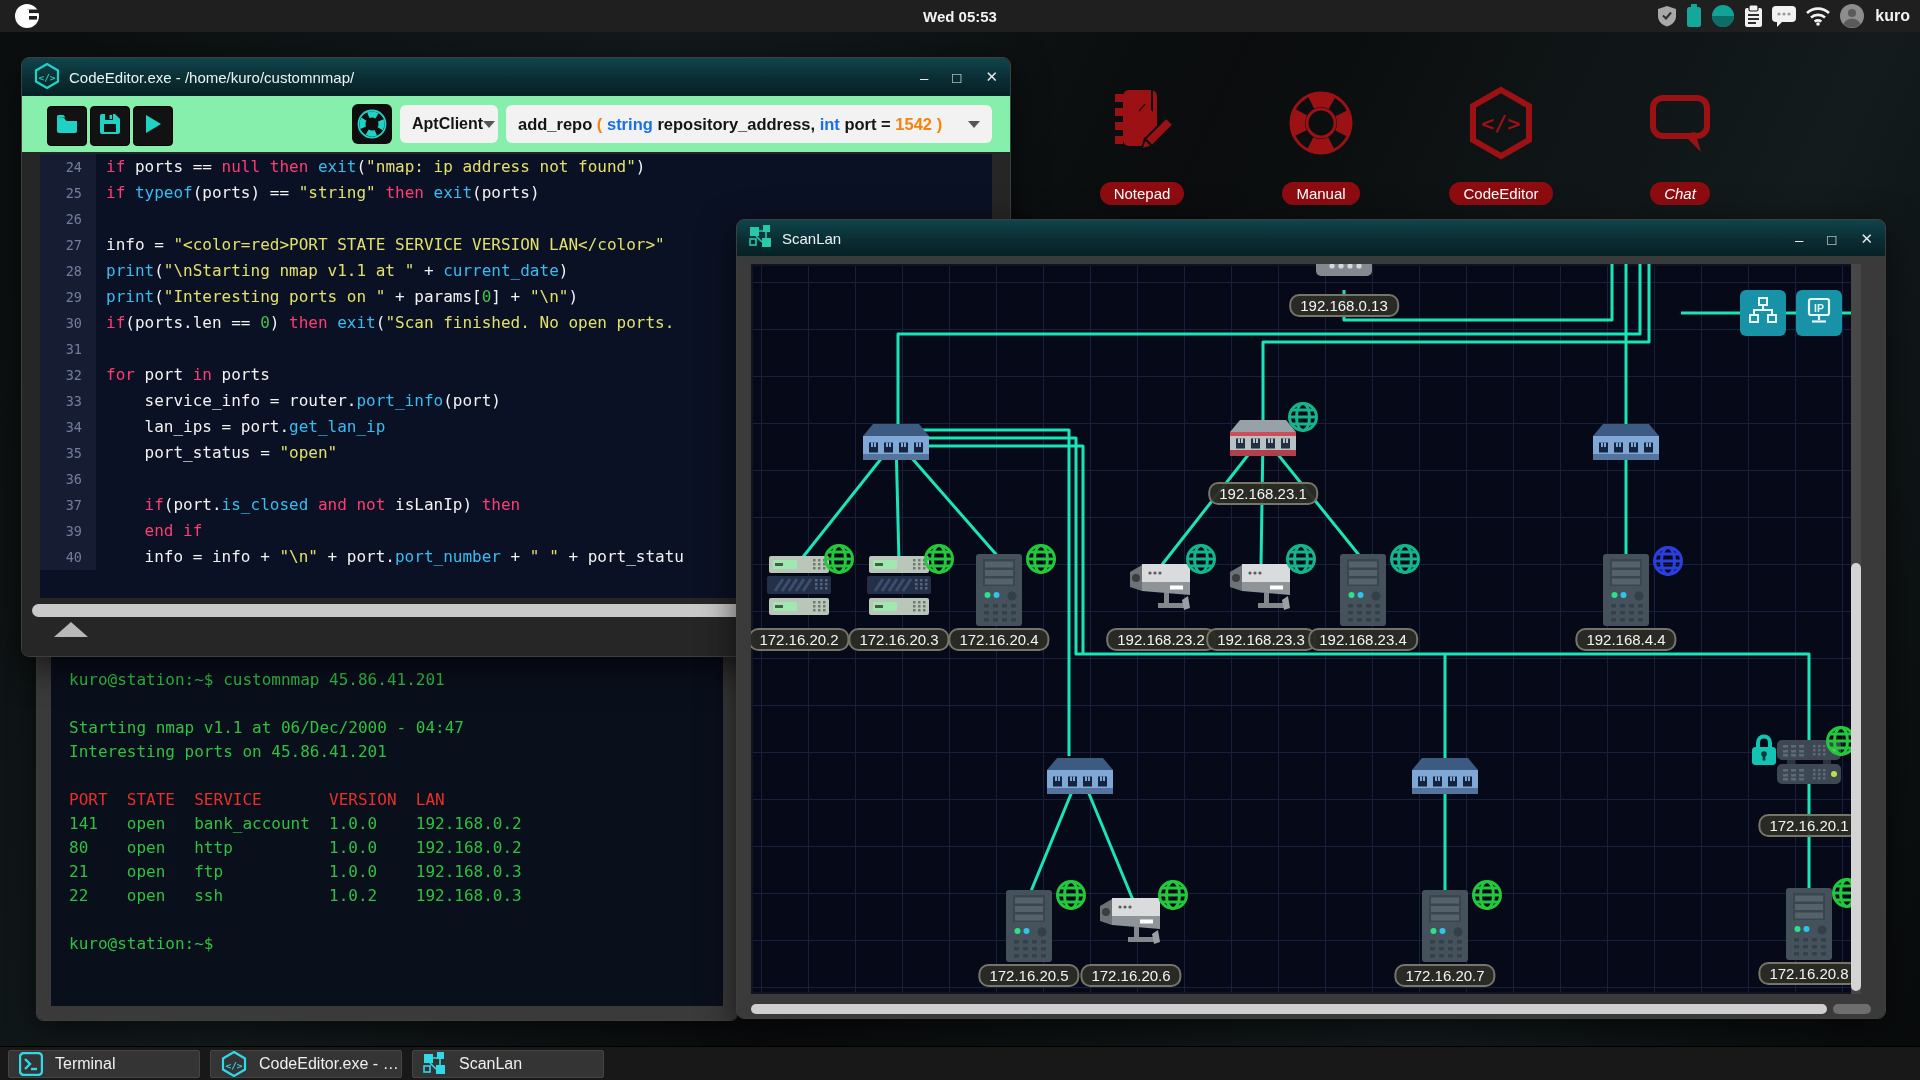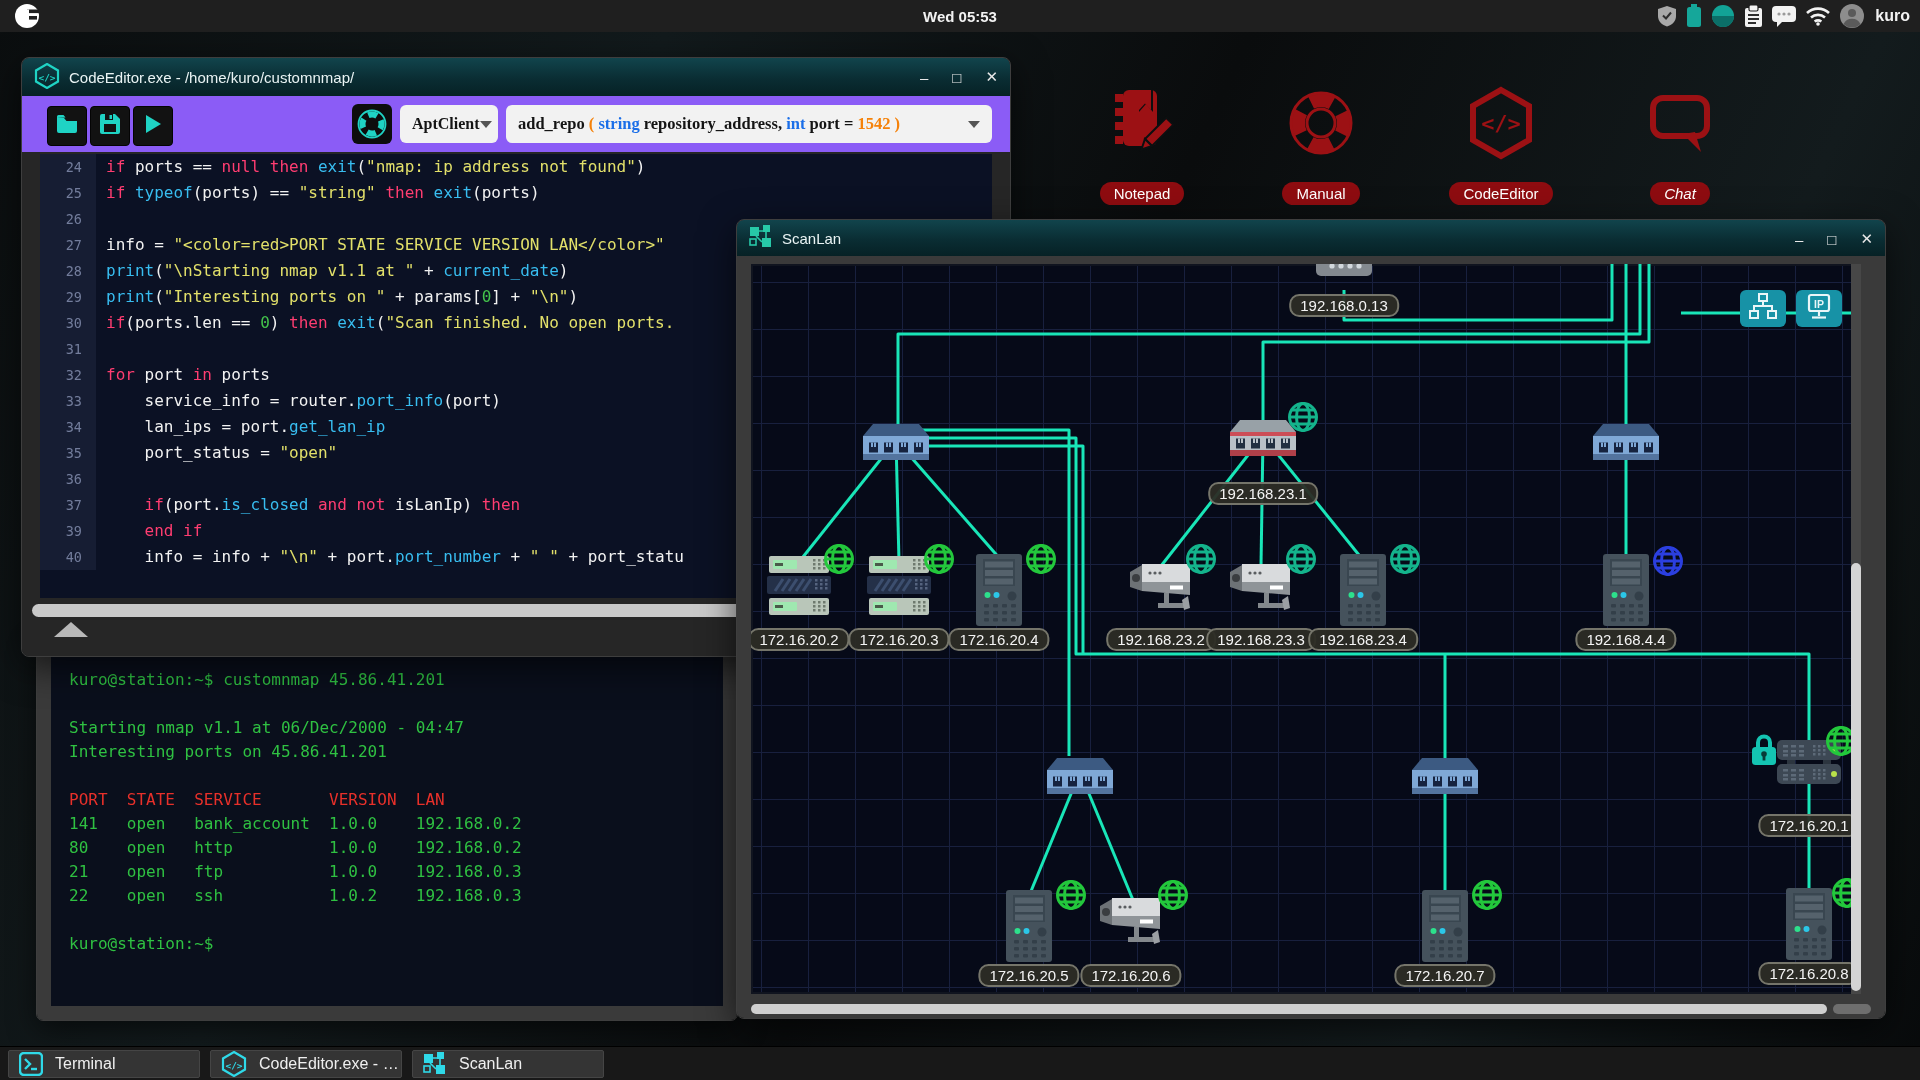--- a/index.html
+++ b/index.html
@@ -22,21 +22,21 @@
   
   .win{background:#262626;border-radius:7px;box-shadow:0 10px 36px rgba(0,0,0,.65);outline:1px solid #3e3e3e;}
   .titlebar{height:38px;border-radius:7px 7px 0 0;background:linear-gradient(180deg,#11444c 0%,#0a2d33 55%,#062125 100%);
             display:flex;align-items:center;padding:0 12px;color:#eaf4f4;font-size:15px;}
   .titlebar .ttxt{margin-left:9px;}
   .wctrl{position:absolute;right:12px;top:0;height:38px;display:flex;align-items:center;gap:24px;
          color:#e8e8e8;font-size:15px;}
   .wctrl span{cursor:pointer;}
   
   #win-code{left:22px;top:58px;width:988px;height:598px;z-index:30;}
-  #ce-toolbar{position:absolute;left:0;top:38px;width:100%;height:56px;background:#8b5cf6;font-family:Liberation Serif, serif;}
+  #ce-toolbar{position:absolute;left:0;top:38px;width:100%;height:56px;background:#86efac;}
   .tbtn{position:absolute;top:10px;width:38px;height:38px;background:#121212;border:1px solid #040404;
         border-radius:4px;display:flex;align-items:center;justify-content:center;cursor:pointer;}
   #appicon{position:absolute;left:330px;top:8px;width:40px;height:40px;background:#0d0d0d;border-radius:6px;
            display:flex;align-items:center;justify-content:center;}
   .ddl{position:absolute;top:9px;height:38px;background:#f2f2f2;border-radius:6px;display:flex;
        align-items:center;padding:0 12px;font-weight:bold;color:#141414;cursor:pointer;box-sizing:border-box;}
   .ddl .chev{margin-left:auto;width:0;height:0;border-left:6px solid transparent;border-right:6px solid transparent;
              border-top:7px solid #555;}
   #ddl-client{left:378px;width:98px;font-size:16px;}
   #ddl-sig{left:484px;width:486px;font-size:16.5px;}
@@ -66,21 +66,21 @@
        box-shadow:inset 0 0 0 2px #10141f;cursor:grab;
        background-image:linear-gradient(#18203e 1px,transparent 1px),linear-gradient(90deg,#18203e 1px,transparent 1px);
        background-size:47px 47px;background-position:10px 18px;}
   #wires{position:absolute;left:0;top:0;z-index:1;}
   .node{position:absolute;z-index:2;cursor:pointer;}
   .maplabel{position:absolute;z-index:4;transform:translateX(-50%);background:rgba(44,44,37,.95);
             border:2px solid #75756a;border-radius:10px;color:#f4f4f4;font-size:15px;padding:1px 9px;
             white-space:nowrap;}
   .globe{position:absolute;z-index:3;}
   .mlock{position:absolute;z-index:3;}
-  .mapbtn{position:absolute;z-index:5;width:46px;height:37px;background:#1792a6;border-radius:6px;
+  .mapbtn{position:absolute;z-index:5;width:46px;height:46px;background:#1792a6;border-radius:6px;
           display:flex;align-items:center;justify-content:center;cursor:pointer;}
   #vsb-track{position:absolute;right:0;top:0;width:10px;height:730px;background:#474747;z-index:6;}
   #vsb-thumb{position:absolute;right:0;top:299px;width:10px;height:428px;background:#d4d4d4;border-radius:5px;z-index:7;cursor:pointer;}
   #sl-hscroll{position:absolute;left:14px;top:784px;width:1076px;height:10px;border-radius:5px;background:#cfcfcf;cursor:pointer;}
   #sl-hstub{position:absolute;left:1096px;top:784px;width:38px;height:10px;border-radius:5px;background:#6e6e6e;}
   
   #taskbar{left:0;top:1046px;width:1920px;height:34px;background:#181818;border-top:1px solid #000;z-index:60;
            display:flex;align-items:center;gap:10px;padding-left:8px;box-sizing:border-box;}
   .tbitem{width:192px;height:28px;background:#343434;border:1px solid #454545;border-radius:2px;
           display:flex;align-items:center;gap:12px;padding-left:10px;color:#efefef;font-size:16px;cursor:pointer;box-sizing:border-box;}

